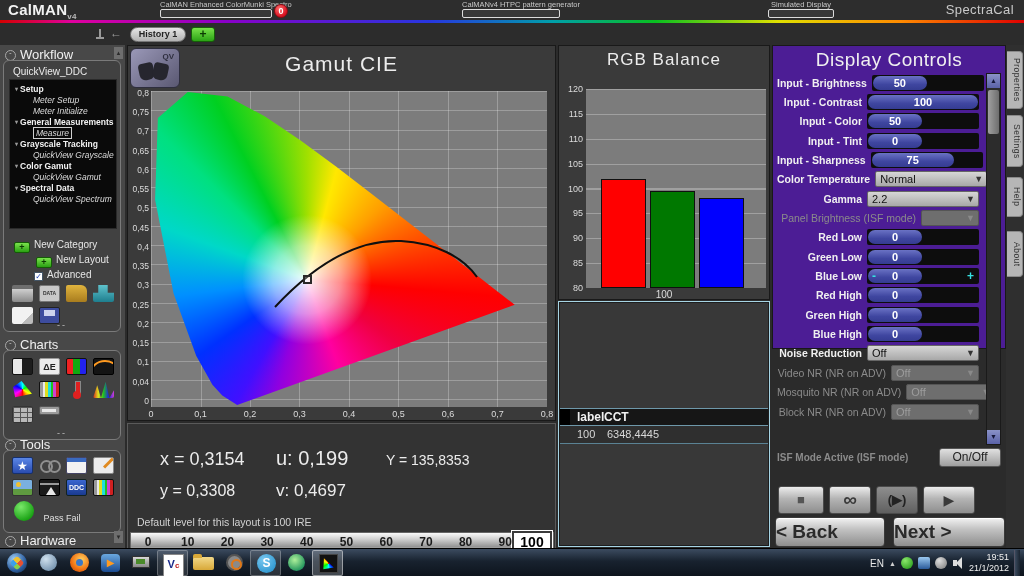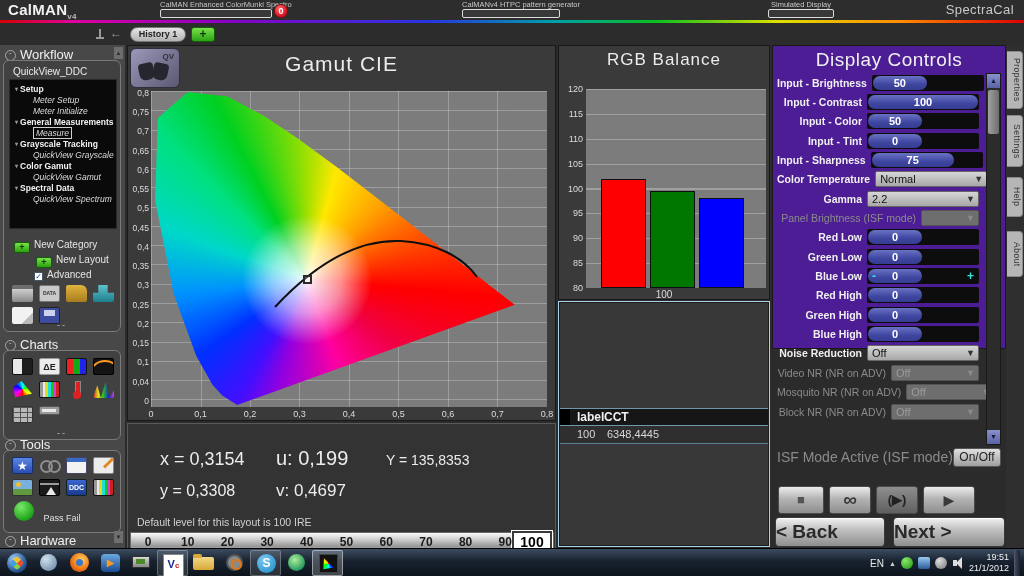--- a/index.html
+++ b/index.html
@@ -178,21 +178,21 @@
 .dd.dis .dd-a{color:#8a8a8a;}
 .dd.w58{width:58px;} .dd.w88{width:88px;}
 .cbx{width:12px;height:12px;background:#9a9a9a;border:1px solid #666;flex:none;margin-right:96px;}
 #dc-scroll{position:absolute;right:4px;top:27px;width:15px;height:372px;background:#2c2c2c;border:1px solid #1a1a1a;}
 .sb-btn{position:absolute;left:0;right:0;height:14px;background:linear-gradient(#8a92c8,#5a62a8);
  color:#15173a;font-size:7px;text-align:center;line-height:14px;}
 .sb-up{top:0;} .sb-dn{bottom:0;}
 #sb-thumb{position:absolute;left:1px;right:1px;top:16px;height:44px;border-radius:2px;
  background:linear-gradient(90deg,#a0a0a0,#6e6e6e);}
 #isf-row{position:absolute;left:4px;right:4px;top:400px;height:22px;display:flex;align-items:center;}
-#isf-label{flex:1;font-size:14px;color:#8b8b8b;white-space:nowrap;}
+#isf-label{flex:1;font-size:10px;color:#8b8b8b;white-space:nowrap;font-weight:bold;}
 #isf-btn{width:62px;height:19px;border:1px solid #555;border-radius:3px;background:linear-gradient(#e0e0e0,#9e9e9e);
  color:#222;font-size:12px;text-align:center;line-height:17px;}
 
 
 .tpt{position:absolute;top:486px;height:28px;border:1px solid #4a4a4a;border-radius:3px;
  background:linear-gradient(#ececec,#b4b4b4 45%,#8e8e8e);text-align:center;color:#3a3a3a;}
 #tpt-stop{left:778px;width:46px;font-size:13px;line-height:26px;color:#555;}
 #tpt-loop{left:829px;width:42px;font-size:19px;font-weight:bold;line-height:25px;}
 #tpt-pp{left:876px;width:42px;background:linear-gradient(#8e8e8e,#606060);font-size:13px;font-weight:bold;line-height:26px;color:#222;}
 #tpt-play{left:923px;width:52px;font-size:14px;line-height:26px;}

